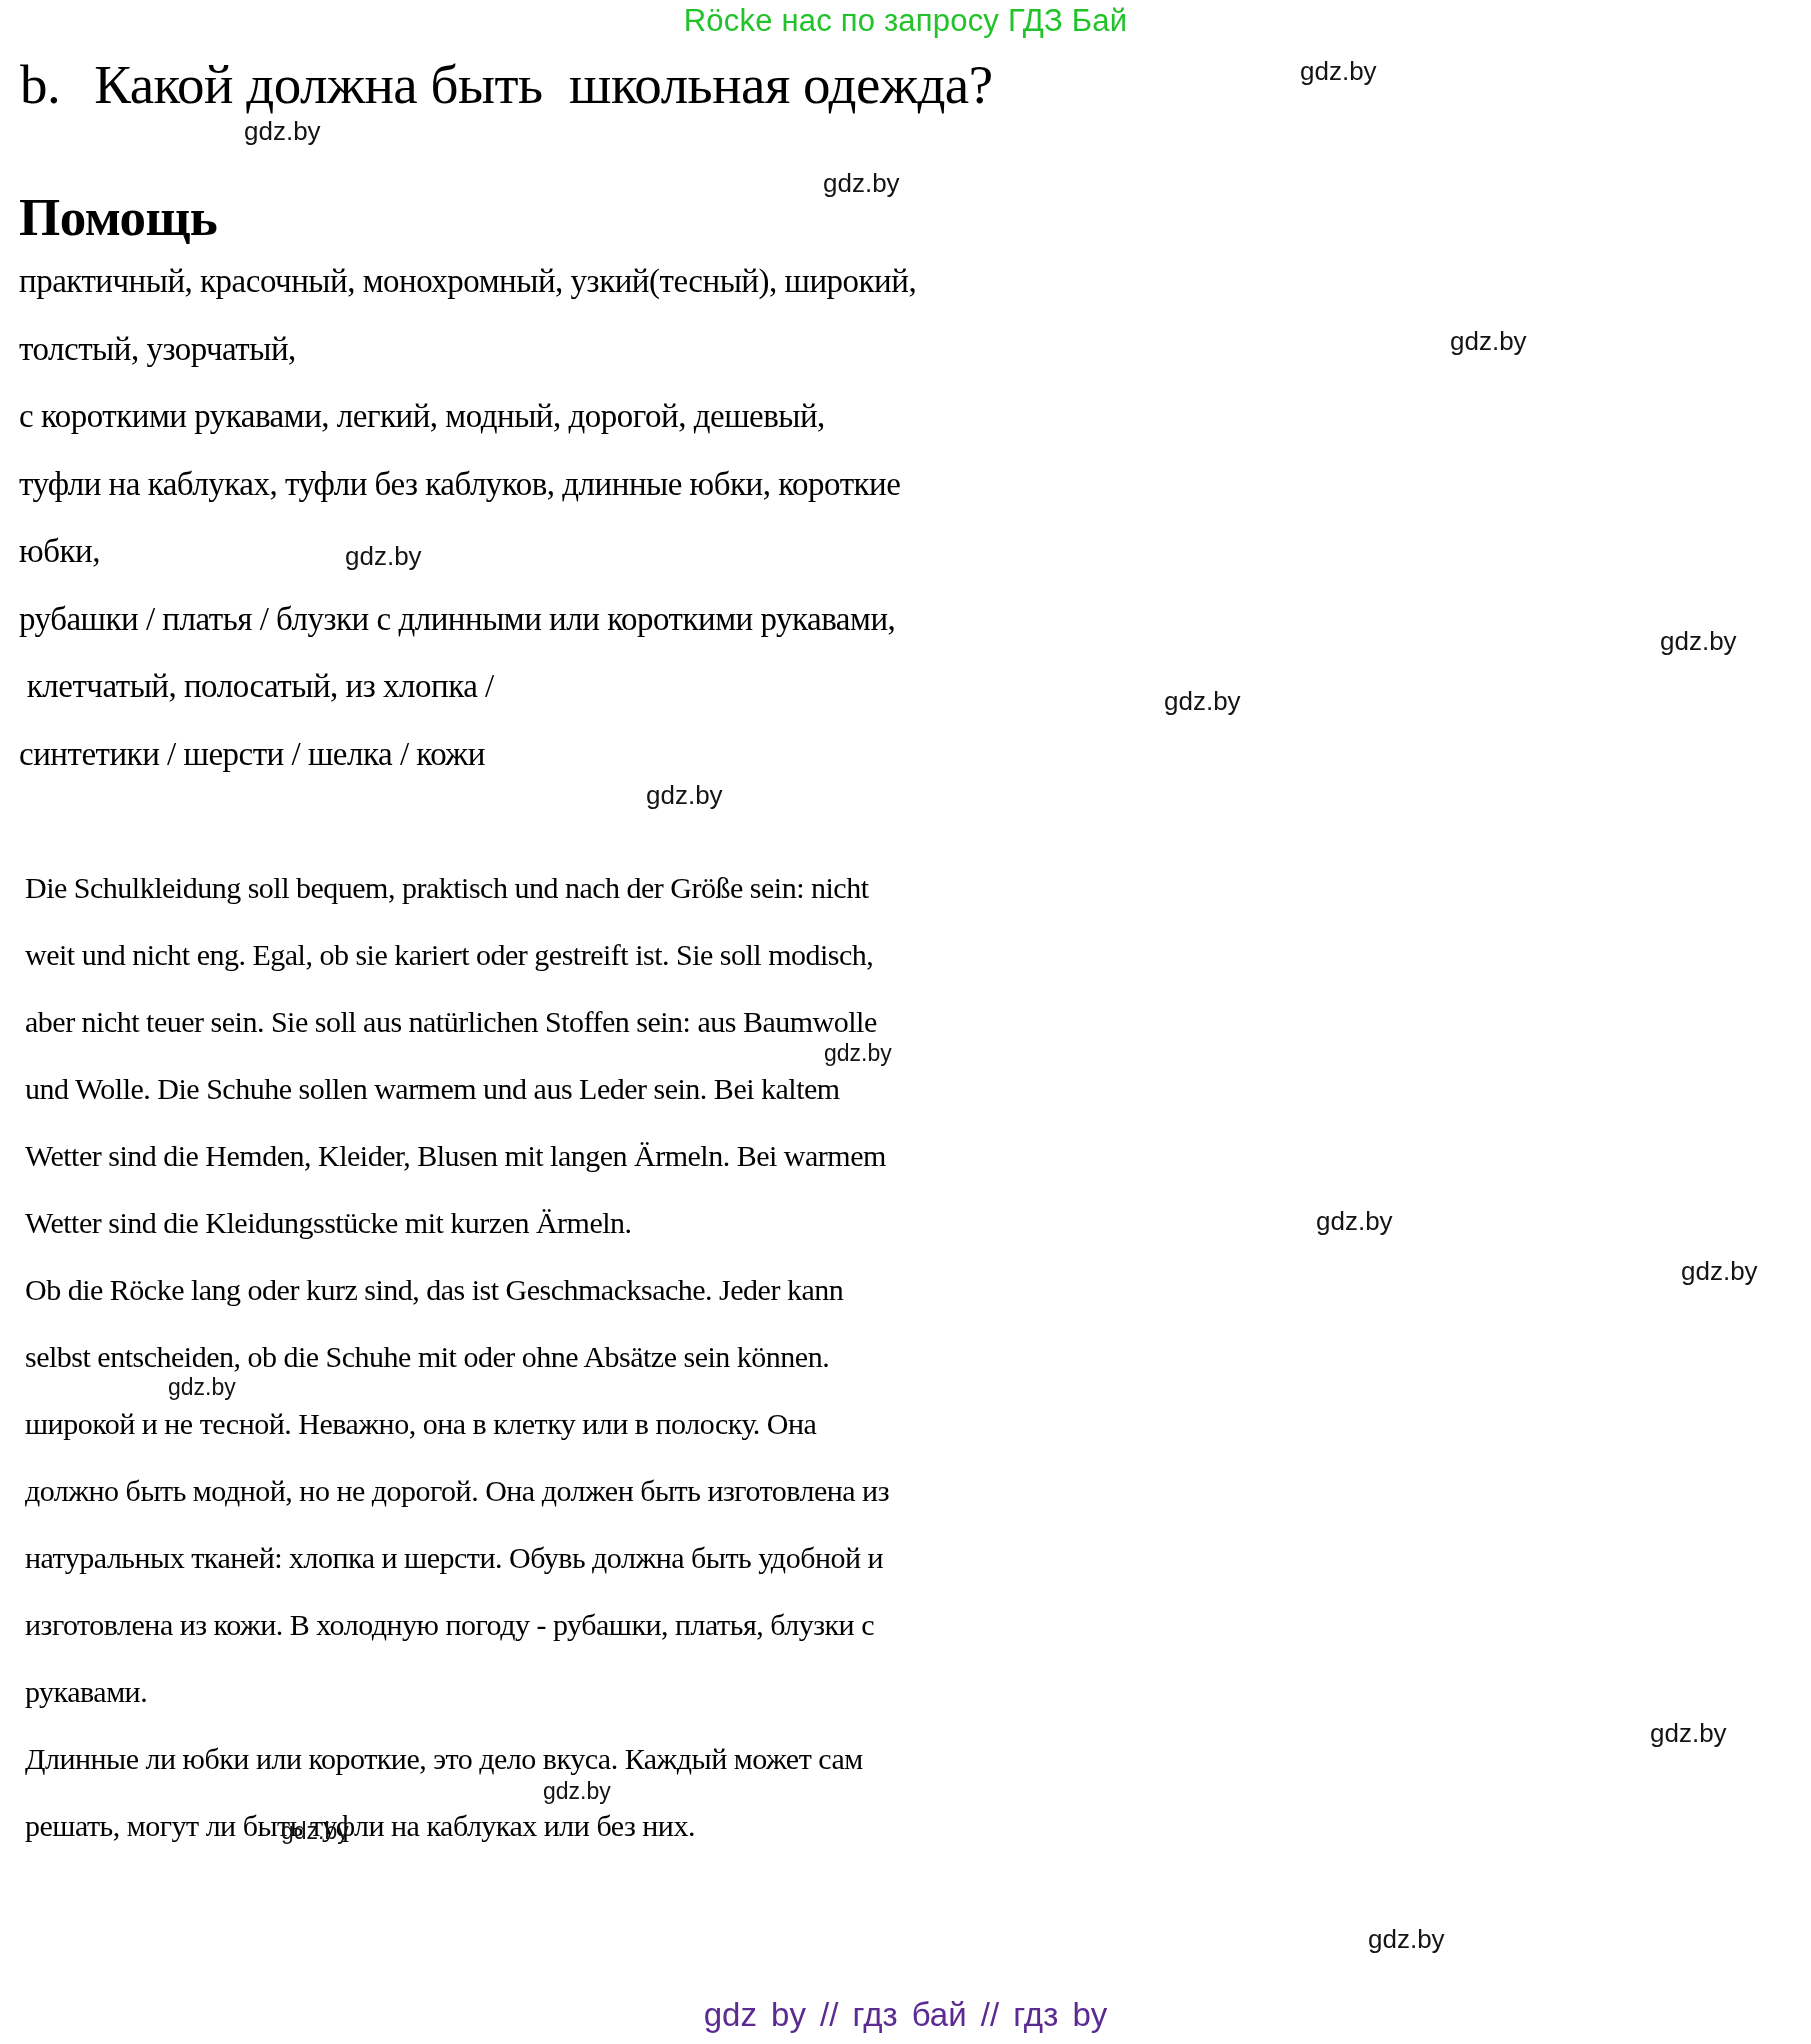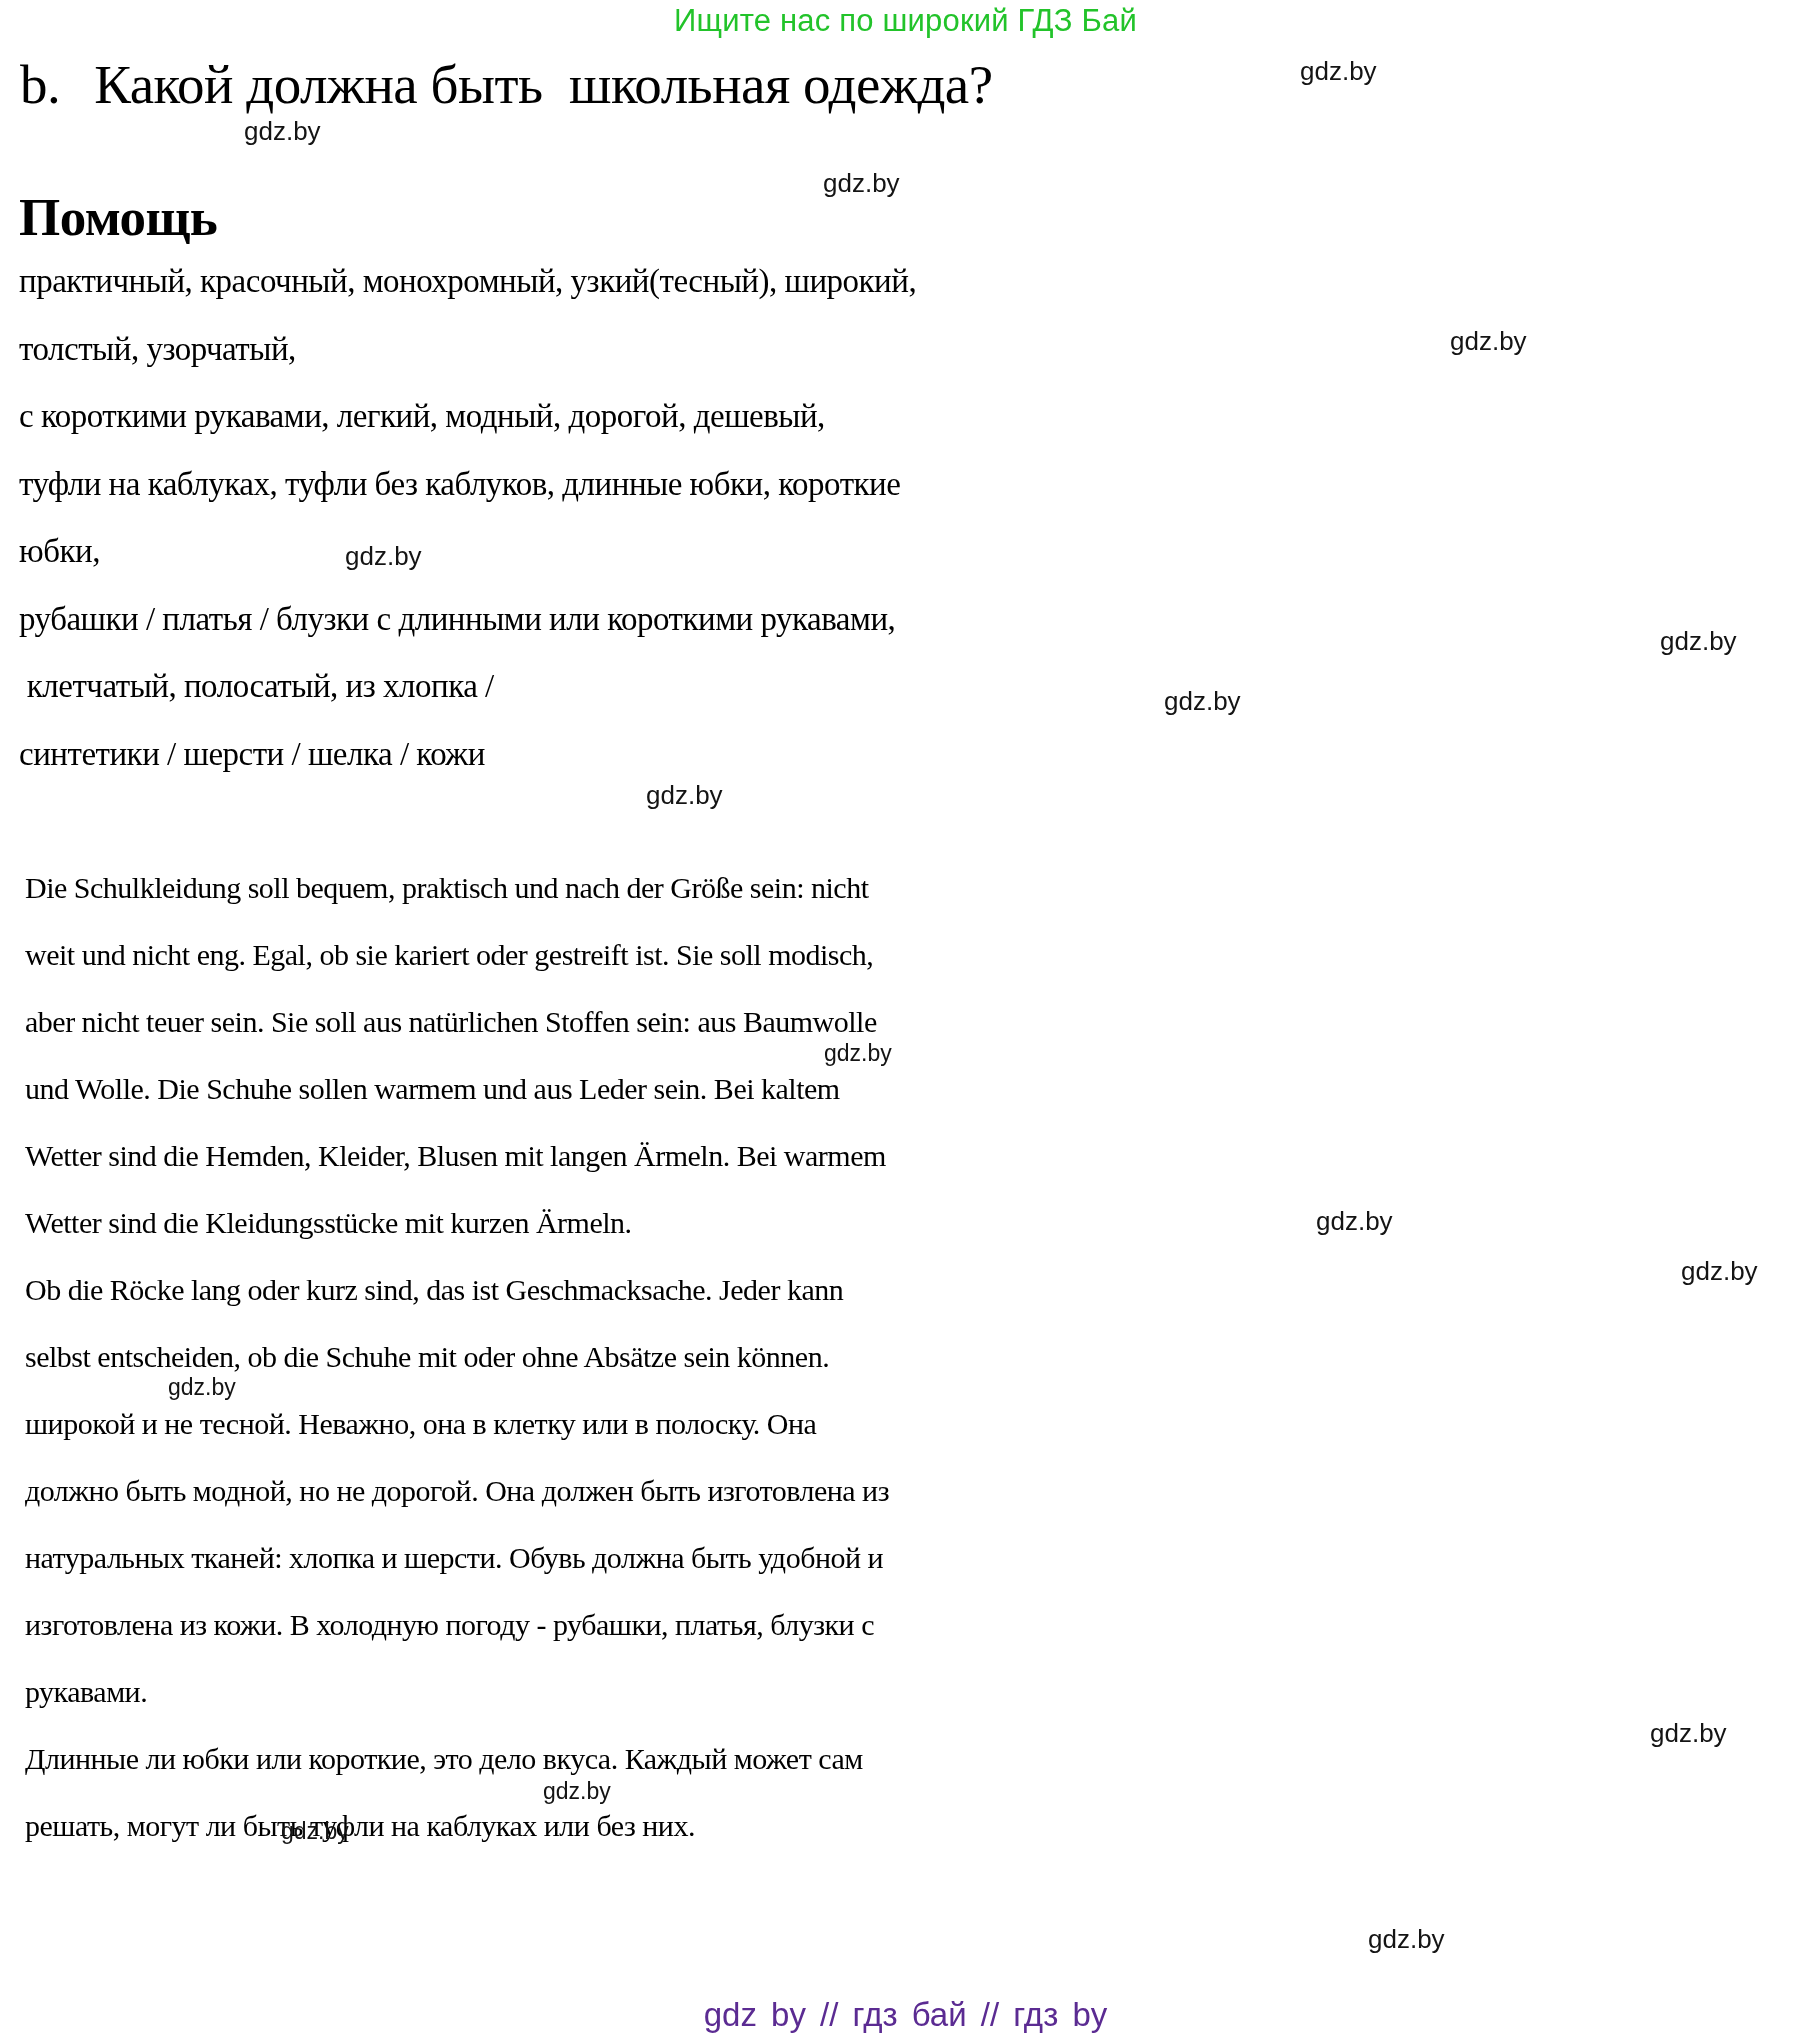--- a/index.html
+++ b/index.html
@@ -93,21 +93,21 @@
     line-height: 38px;
     color: var(--footer-purple, #5b2b92);
     word-spacing: 5px;
   }
 </style>
 </head>
 <body>
 
 <div class="page" style="--page-bg: #ffffff; --banner-green: #22c32a; --footer-purple: #5b2b92; color: rgb(0, 0, 0);">
 
-  <div class="banner">Ищите нас по широкий ГДЗ Бай</div>
+  <div class="banner">Röcke нас по запросу ГДЗ Бай</div>
 
   <div class="question">
     <span class="q-marker">b.</span>
     <span class="q-text">Какой должна быть  школьная одежда?</span>
   </div>
 
   <div class="help-heading">Помощь</div>
 
   <div class="help-block">
       <div class="text-line">практичный, красочный, монохромный, узкий(тесный), широкий,</div>

